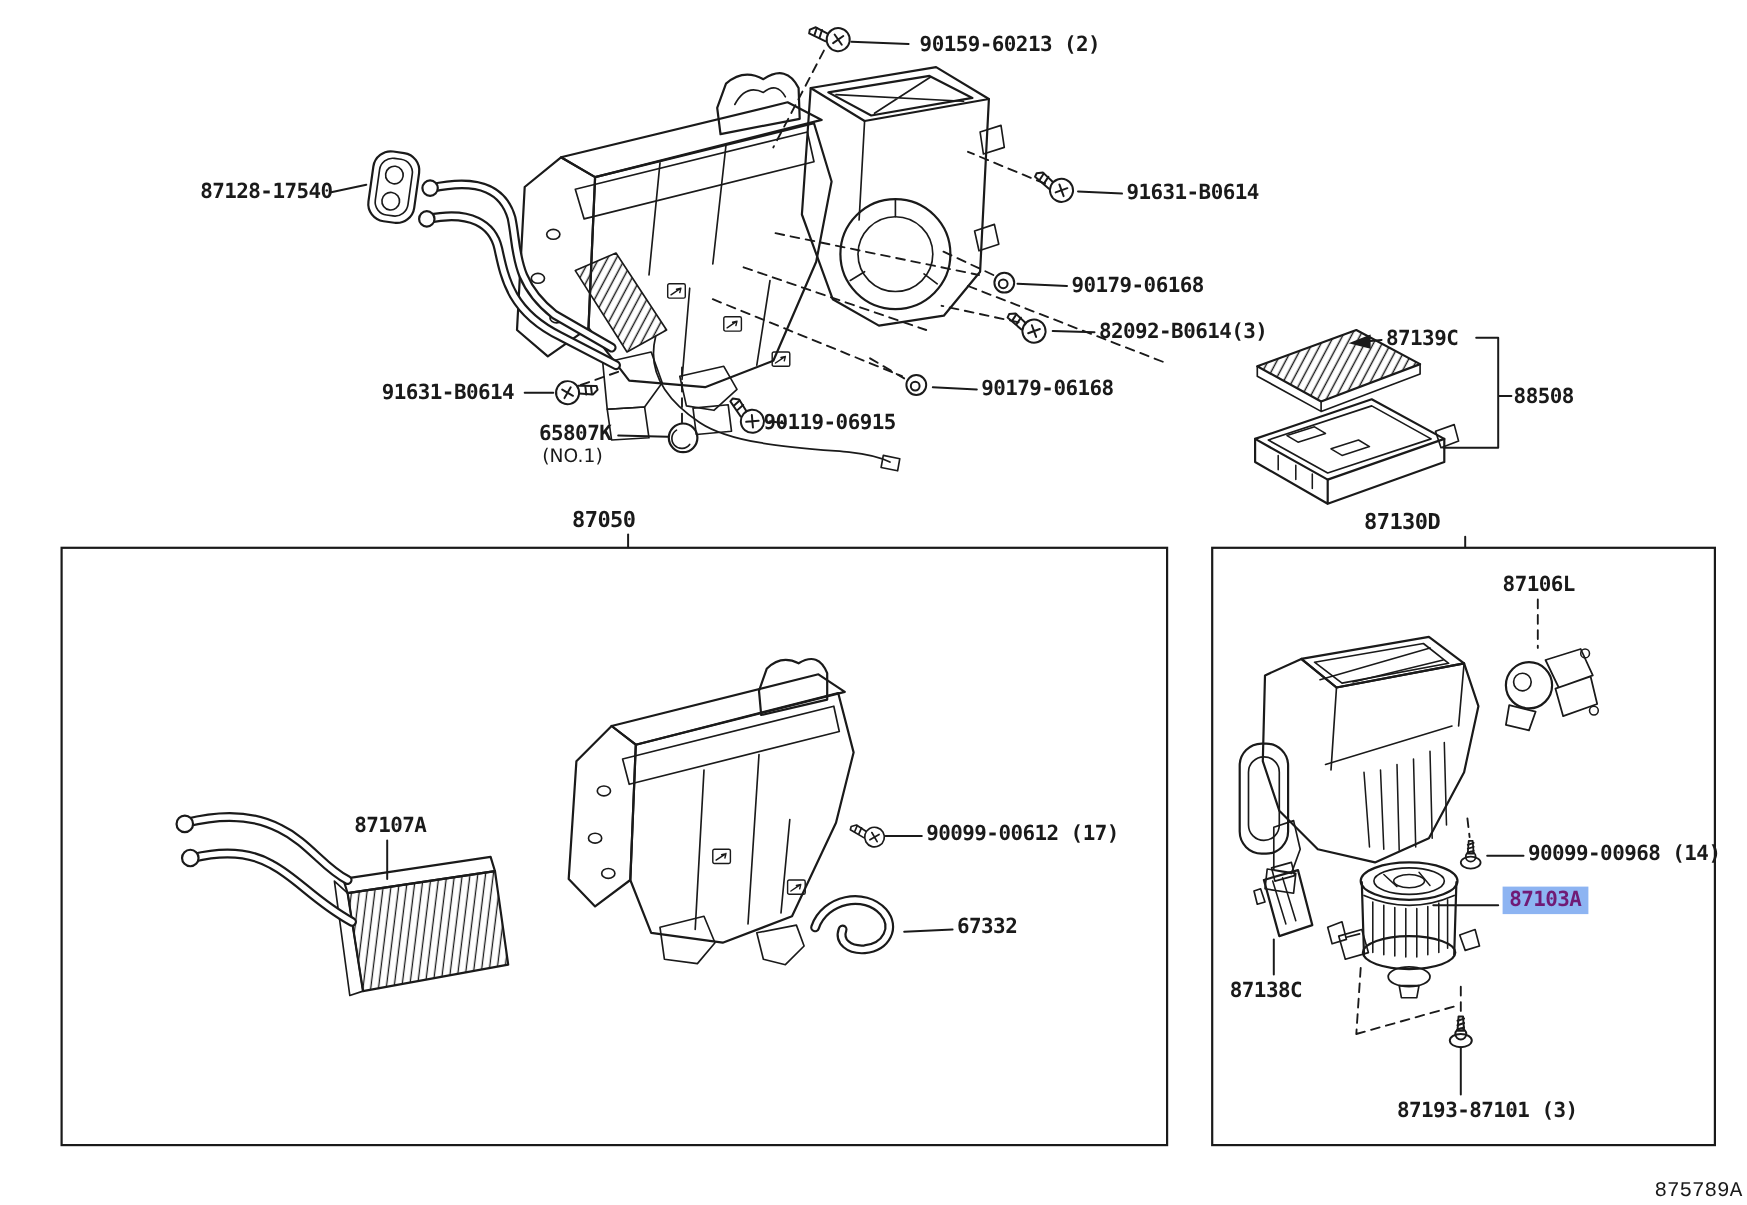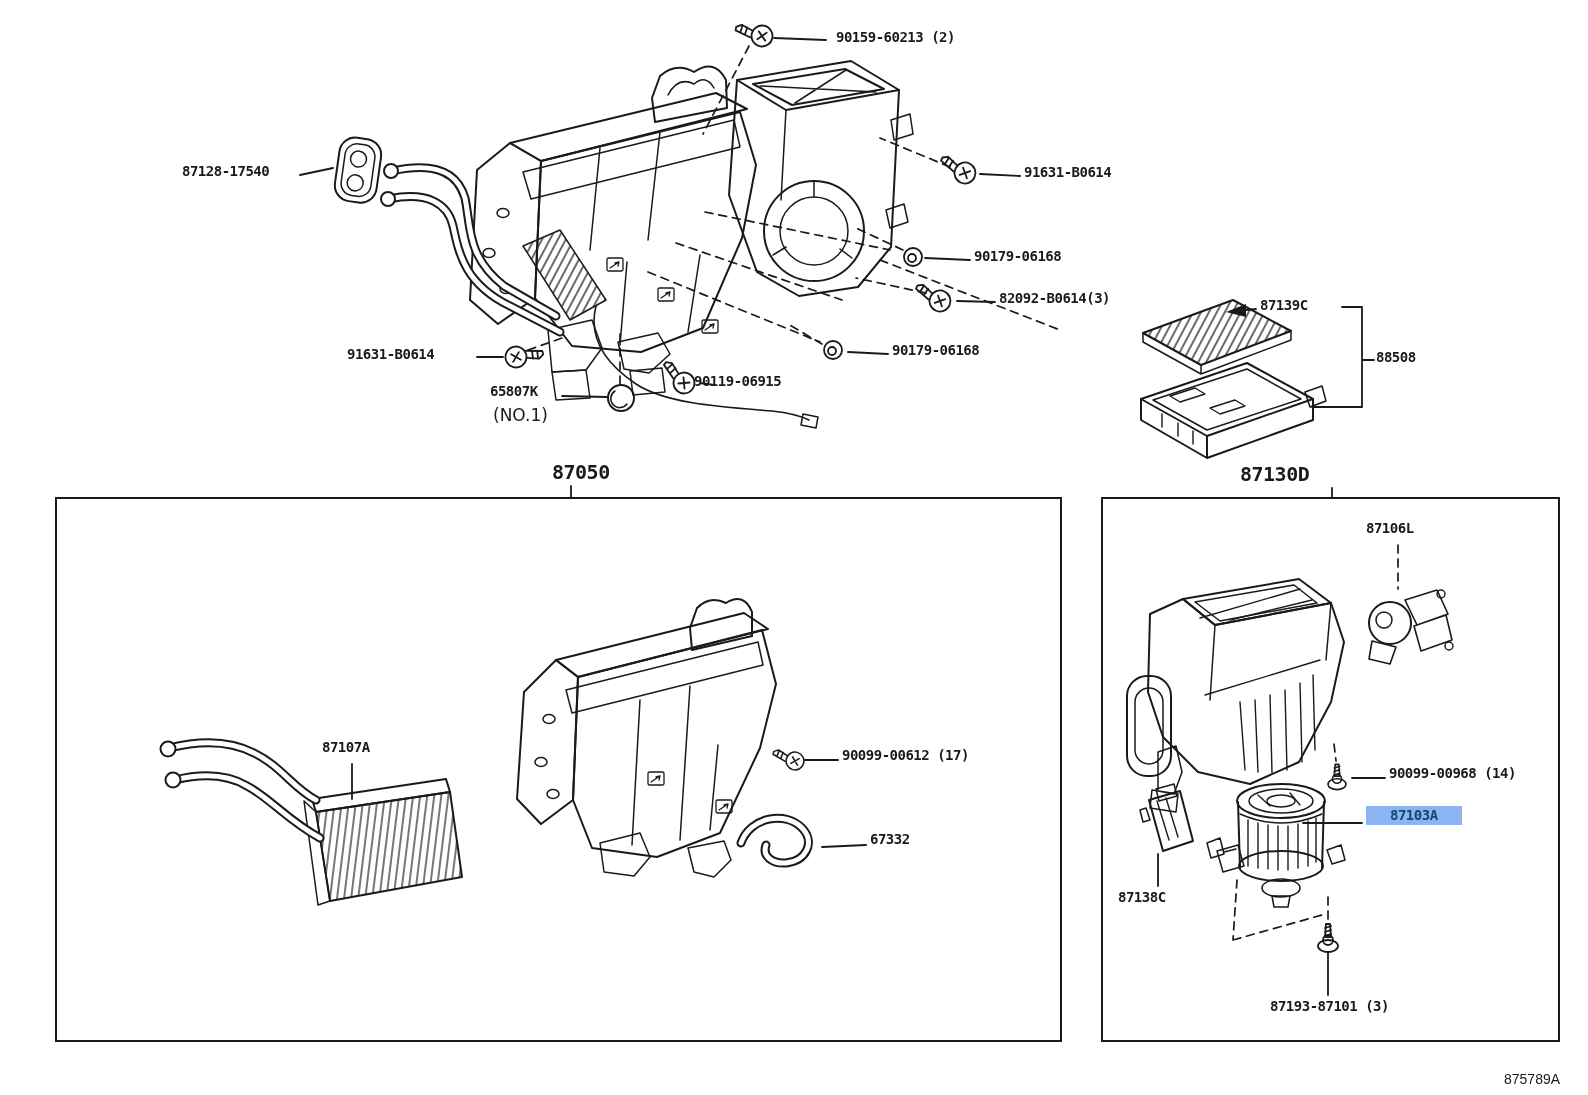--- a/index.html
+++ b/index.html
@@ -1,26 +1,26 @@
 <!DOCTYPE html>
 <html><head>
 <meta charset="utf-8">
 <style>
   html,body{margin:0;padding:0;background:#ffffff}
   #canvas{position:relative;width:1588px;height:1095px;background:#ffffff;
           font-family:"DejaVu Sans Mono","Liberation Mono",monospace;overflow:hidden}
   #art{position:absolute;left:0;top:0}
-  .lbl{position:absolute;font-weight:bold;font-size:14px;line-height:1.1;color:#1a1a1a;
+  .lbl{position:absolute;font-weight:bold;font-size:19px;line-height:1.1;color:#1a1a1a;
        white-space:nowrap;letter-spacing:-0.5px}
   .title{font-size:20px}
   .sub{font-weight:normal;font-family:"DejaVu Sans","Liberation Sans",sans-serif;
        font-size:17px;letter-spacing:0}
-  .hl{background:#8db4f2;color:#0c4a6e;padding:2px 24px}
-  .doc{font-weight:normal;font-family:Liberation Sans, sans-serif;
-       font-size:14px;letter-spacing:0}
+  .hl{background:#8db4f2;color:#701a75;padding:2px 6px}
+  .doc{font-weight:normal;font-family:Liberation Mono, monospace;
+       font-size:19px;letter-spacing:0}
   .box{position:absolute;border:2px solid #1a1a1a}
 </style>
 </head>
 <body>
 
 <div id="canvas">
 
   <svg id="art" width="1588" height="1095" viewBox="0 0 1588 1095">
     <defs>
       <pattern id="dh" width="7" height="7" patternUnits="userSpaceOnUse" patternTransform="rotate(28)">
@@ -260,21 +260,21 @@
   <div class="lbl" style="left:1024px;top:165px">91631-B0614</div>
   <div class="lbl" style="left:974px;top:249px">90179-06168</div>
   <div class="lbl" style="left:999px;top:291px">82092-B0614(3)</div>
   <div class="lbl" style="left:892px;top:343px">90179-06168</div>
   <div class="lbl" style="left:347px;top:347px">91631-B0614</div>
   <div class="lbl" style="left:490px;top:384px">65807K</div>
   <div class="lbl sub" style="left:493px;top:406px">(NO.1)</div>
   <div class="lbl" style="left:694px;top:374px">90119-06915</div>
   <div class="lbl" style="left:1260px;top:298px">87139C</div>
   <div class="lbl" style="left:1376px;top:350px">88508</div>
-  <div class="lbl title" style="left:552px;top:461px">87050</div>
+  <div class="lbl title" style="left:520px;top:461px">87050</div>
   <div class="lbl title" style="left:1240px;top:463px">87130D</div>
   <div class="lbl" style="left:322px;top:740px">87107A</div>
   <div class="lbl" style="left:842px;top:748px">90099-00612 (17)</div>
   <div class="lbl" style="left:870px;top:832px">67332</div>
   <div class="lbl" style="left:1366px;top:521px">87106L</div>
   <div class="lbl" style="left:1389px;top:766px">90099-00968 (14)</div>
   <div class="lbl hl" style="left:1366px;top:806px">87103A</div>
   <div class="lbl" style="left:1118px;top:890px">87138C</div>
   <div class="lbl" style="left:1270px;top:999px">87193-87101 (3)</div>
   <div class="lbl doc" style="left:1504px;top:1072px">875789A</div>

